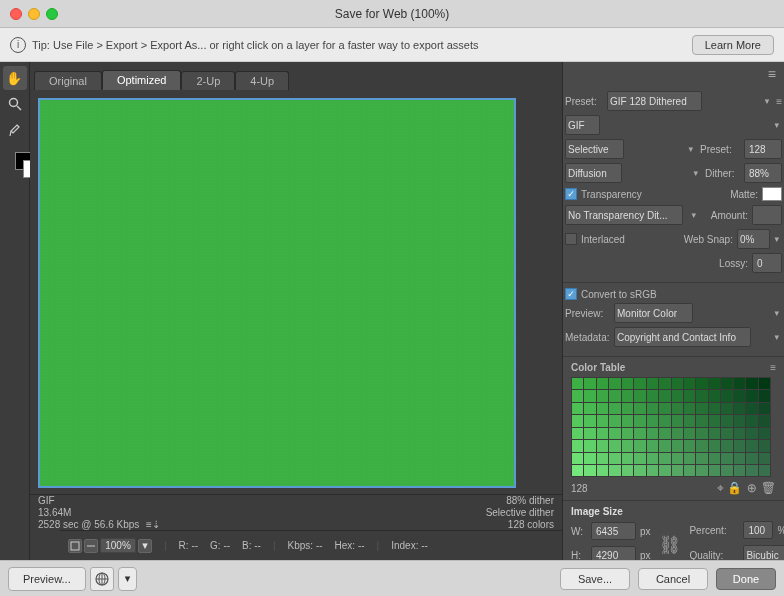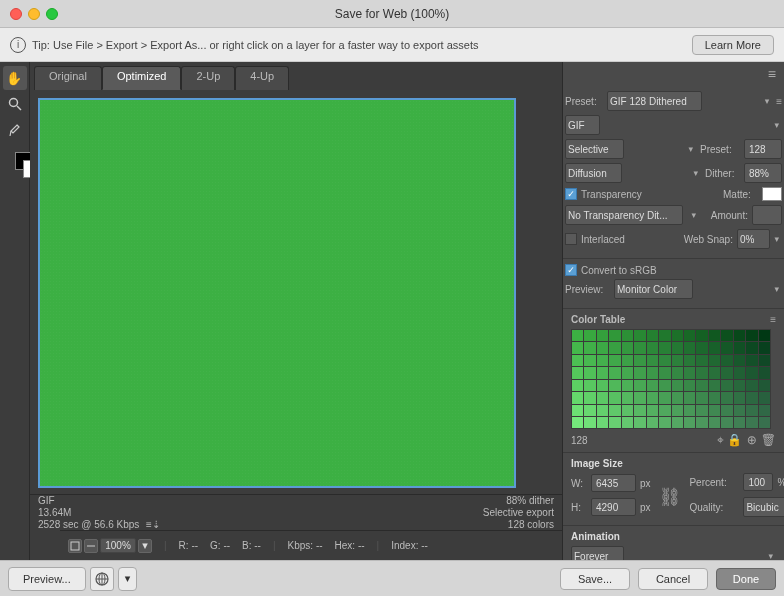--- a/index.html
+++ b/index.html
@@ -110,20 +110,21 @@
     .tool-icon.active {
       background: #555;
     }
 
     
     .tabs {
       display: flex;
       background: #3c3c3c;
       padding: 4px 4px 0 4px;
       height: 28px;
+      align-items: flex-end;
     }
     .tab {
       padding: 3px 14px;
       font-size: 11px;
       color: #bbb;
       cursor: pointer;
       border-radius: 3px 3px 0 0;
       background: #4a4a4a;
       border: 1px solid #2a2a2a;
       border-bottom: none;
@@ -570,21 +571,21 @@
         <div class="file-info-left">
           <span>GIF</span>
           <span>13.64M</span>
           <span>
             <span>2528 sec @ 56.6 Kbps</span>
             <span style="margin-left:4px;">≡⇣</span>
           </span>
         </div>
         <div class="file-info-right">
           <span>88% dither</span>
-          <span>Selective export</span>
+          <span>Selective dither</span>
           <span>128 colors</span>
         </div>
       </div>
 
       <div class="status-bar">
         <div style="display:flex; align-items:center; gap:2px;">
           <div style="width:14px;height:14px;border:1px solid #666;border-radius:2px;background:#555;display:flex;align-items:center;justify-content:center;">
             <svg width="10" height="10" viewBox="0 0 10 10">
                 <rect width="10" height="10" fill="none"></rect>
                 <rect x="1" y="1" width="8" height="8" stroke="#ccc" stroke-width="1" fill="none"></rect>
@@ -655,21 +656,21 @@
           <span class="form-label" style="min-width:35px;">Dither:</span>
           <input class="form-input" value="88%" style="">
         </div>
 
         <div class="form-row">
           <div class="cb">
             <span class="cb-check">✓</span>
           </div>
           <span class="cb-label">Transparency</span>
           <span style="flex:1;"></span>
-          <span class="form-label" style="min-width:35px; text-align:left;">Matte:</span>
+          <span class="form-label" style="min-width:35px; text-align:right;">Matte:</span>
           <span class="matte-swatch"></span>
         </div>
 
         <div class="form-row">
           <div class="select-wrapper" style="flex:1;">
             <select class="form-select">
               <option>No Transparency Dit...</option>
             </select>
           </div>
           <span class="form-label" style="min-width:45px; text-align:right;">Amount:</span>
@@ -681,34 +682,47 @@
           <span class="cb-label">Interlaced</span>
           <span style="flex:1;"></span>
           <span class="form-label" style="min-width:55px; text-align:right;">Web Snap:</span>
           <div class="select-wrapper" style="width:40px;">
             <select class="form-select">
               <option>0%</option>
             </select>
           </div>
         </div>
 
+        <div class="form-row">
+          <span style="flex:1;"></span>
+          <span class="form-label" style="min-width:35px; text-align:right;">Lossy:</span>
+          <input class="form-input" value="0" style="width: 30px;">
+        </div>
       </div>
 
       <div class="panel-section">
         <div class="checkbox-row">
           <div class="cb">
             <span class="cb-check">✓</span>
           </div>
           <span class="cb-label">Convert to sRGB</span>
         </div>
         <div class="form-row">
           <span class="form-label">Preview:</span>
           <div class="select-wrapper" style="flex:1;">
             <select class="form-select">
               <option>Monitor Color</option>
+            </select>
+          </div>
+        </div>
+        <div class="form-row">
+          <span class="form-label">Metadata:</span>
+          <div class="select-wrapper" style="flex:1;">
+            <select class="form-select">
+              <option>Copyright and Contact Info</option>
             </select>
           </div>
         </div>
       </div>
 
       <div class="color-table-section">
         <div class="color-table-header">
           <span class="color-table-title">Color Table</span>
           <span style="font-size:10px; color:#aaa; cursor:pointer;">≡</span>
         </div>

